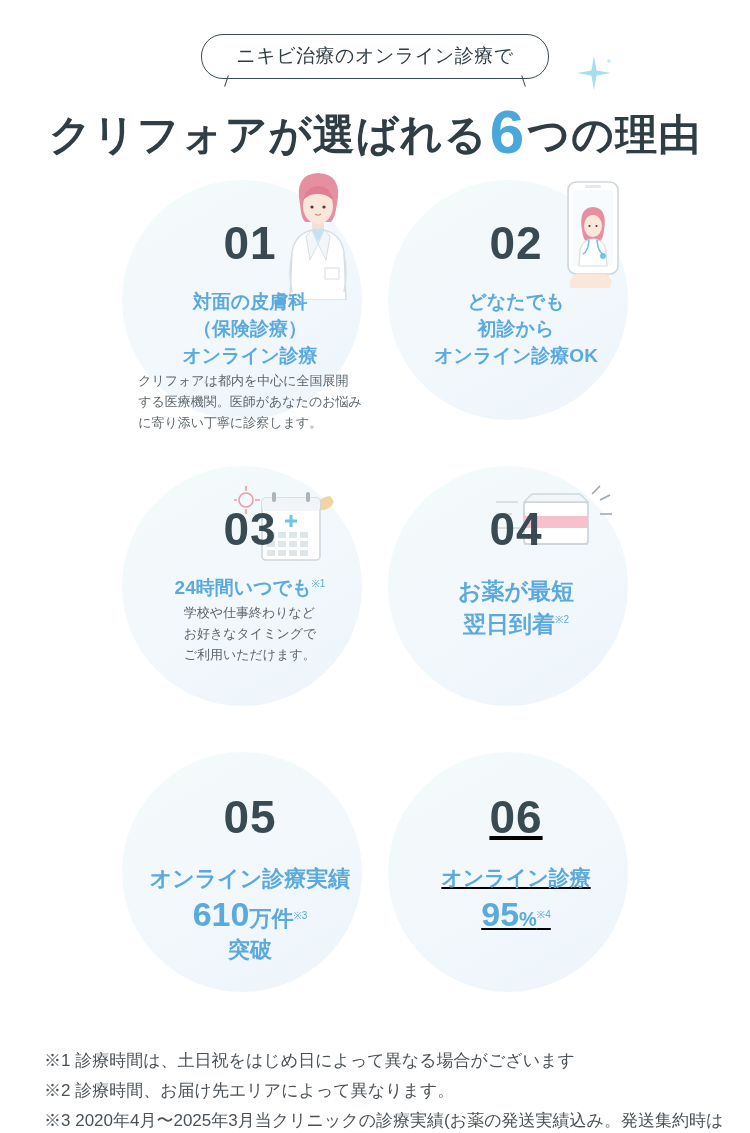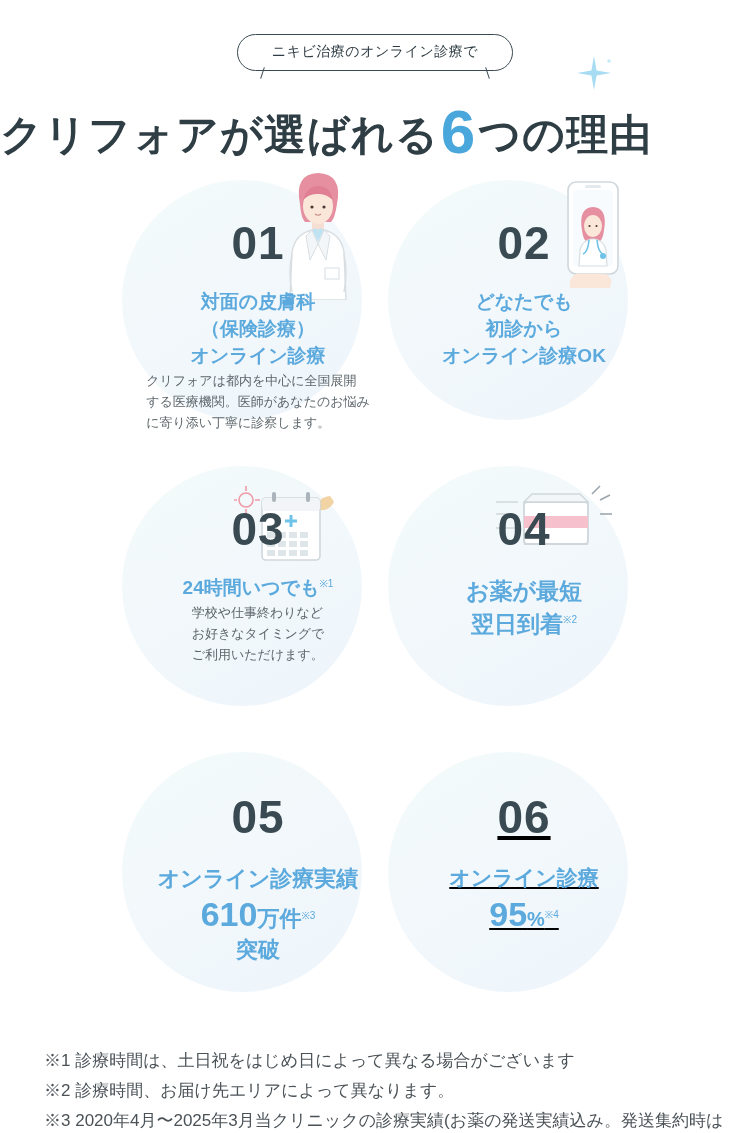--- a/index.html
+++ b/index.html
@@ -13,35 +13,36 @@
 
   
   .ribbon-wrap {
     position:absolute; top:34px; left:0; width:750px;
     display:flex; justify-content:center;
   }
   .ribbon {
     border:1px solid #3a4a52;
     border-radius:22px;
     padding:8px 34px 9px;
-    font-size:14px;
+    font-size:19px;
     color:#2f3d44;
     letter-spacing:0.5px;
     position:relative;
     background:#fff;
   }
   .ribbon:before, .ribbon:after {
     content:""; position:absolute; bottom:-9px; width:1px; height:12px;
     background:#3a4a52;
   }
   .ribbon:before { left:24px; transform:rotate(18deg); }
   .ribbon:after { right:24px; transform:rotate(-18deg); }
 
   .headline {
     position:absolute; top:96px; left:0; width:750px;
+    text-align:center;
     font-size:42px;
     font-weight:bold;
     color:#2f3d44;
     letter-spacing:1px;
     white-space:nowrap;
   }
   .headline .big {
     font-size:62px;
     color:#49a7dc;
     vertical-align:-4px;
@@ -63,21 +64,21 @@
   .cell.right { left:388px; }
 
   .circle {
     position:absolute; top:0; left:0;
     width:240px; height:240px;
     border-radius:50%;
     background:linear-gradient(150deg,#f4fbfa 0%,#f2f8fb 45%,#eef5fb 100%);
   }
 
   .inner {
-    position:absolute; top:0; left:16px; width:240px; height:240px;
+    position:absolute; top:0; left:8px; width:240px; height:240px;
     display:flex; flex-direction:column; align-items:center;
     padding-top:40px;
   }
   .num {
     font-size:46px; font-weight:bold; color:#3a4a52;
     letter-spacing:1px; line-height:1;
   }
   .title {
     margin-top:23px;
     text-align:center;

